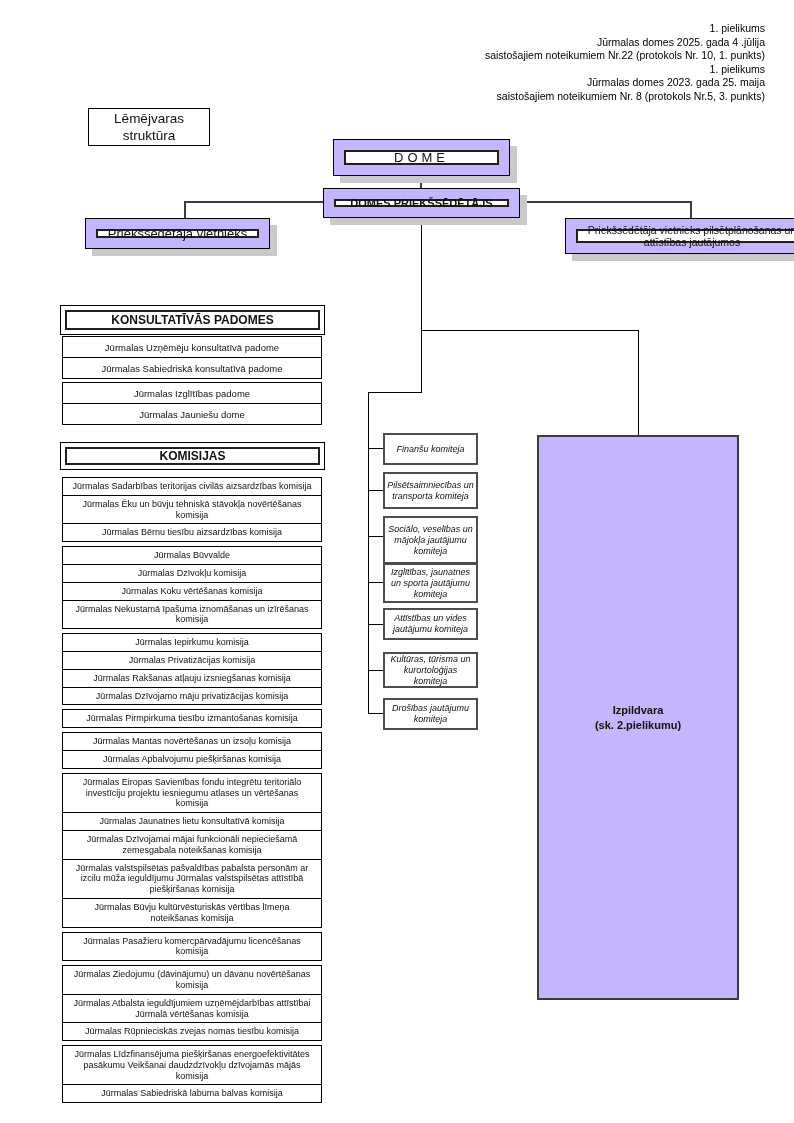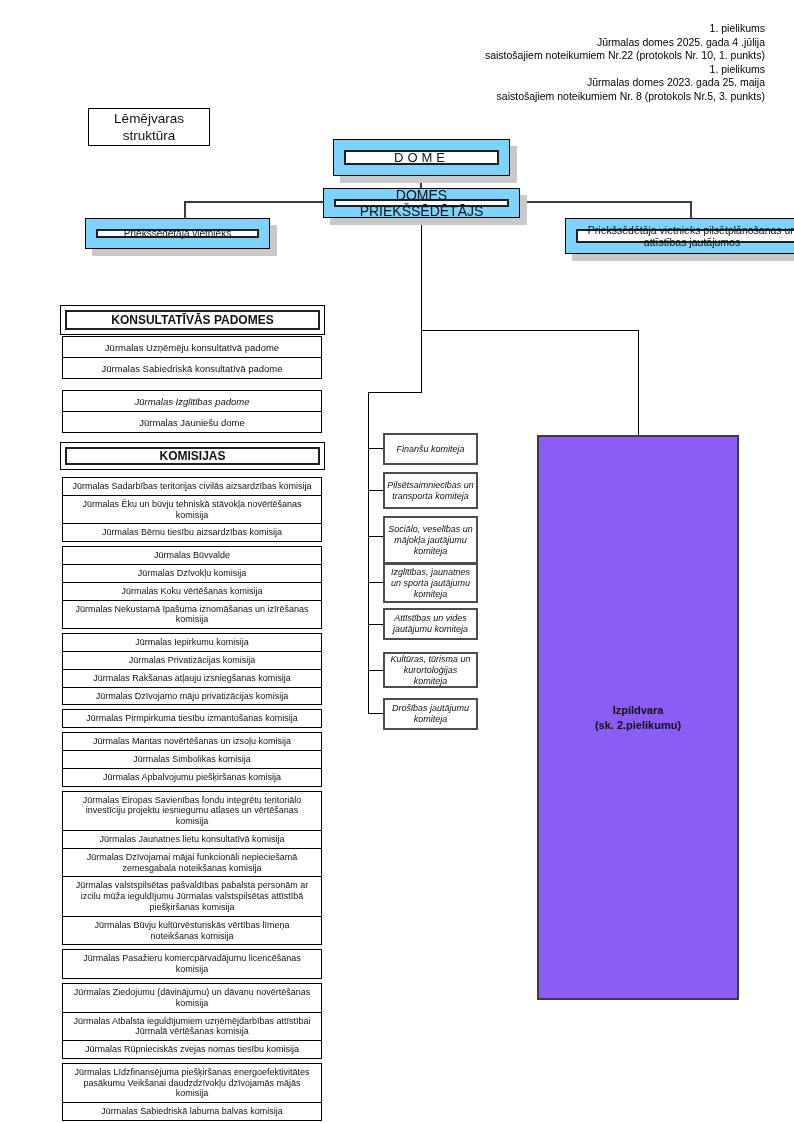--- a/index.html
+++ b/index.html
@@ -8,61 +8,61 @@
     font-family:"Liberation Sans",sans-serif;color:#111;overflow:hidden;
   }
   
   .annotation{position:absolute;top:22px;right:29px;width:420px;text-align:right;
     font-size:10.5px;line-height:13.5px;color:#000;}
   
   .title-box{position:absolute;left:88px;top:108px;width:122px;height:38px;
     border:1px solid #000;display:flex;align-items:center;justify-content:center;
     text-align:center;font-size:13.5px;line-height:17px;padding:2px;box-sizing:border-box;}
   
-  .dbox{position:absolute;background:#7dd3fc;border:1px solid #000;padding:10px;
+  .dbox{position:absolute;background:#c4b5fd;border:1px solid #000;padding:10px;
     box-sizing:border-box;box-shadow:7px 7px 0 #c9c9c9;}
   .dbox .inner{width:100%;height:100%;border:2px solid #1f1f1f;box-sizing:border-box;
     display:flex;align-items:center;justify-content:center;text-align:center;background:#fff;}
   .dome{left:333px;top:139px;width:177px;height:37px;}
   .dome .inner{font-size:13px;letter-spacing:4px;}
   .chairman{left:323px;top:188px;width:197px;height:30px;}
-  .chairman .inner{font-weight:normal;font-size:14px;}
+  .chairman .inner{font-weight:bold;font-size:11px;}
   .deputy-left{left:85px;top:218px;width:185px;height:31px;}
-  .deputy-left .inner{font-size:10px;}
+  .deputy-left .inner{font-size:13px;}
   .deputy-right{left:565px;top:218px;width:254px;height:36px;}
   .deputy-right .inner{font-size:10.5px;line-height:12.5px;padding:1px 4px;}
   
   .sec-header{position:absolute;border:1px solid #000;padding:4px;box-sizing:border-box;background:#fff;}
   .sec-header .inner{width:100%;height:100%;border:2px solid #1f1f1f;box-sizing:border-box;
     display:flex;align-items:center;justify-content:center;font-weight:bold;font-size:12px;}
   .adv-header{left:60px;top:305px;width:265px;height:30px;}
   .kom-header{left:60px;top:442px;width:265px;height:28px;}
   
   .adv-list{position:absolute;left:62px;top:337px;width:260px;}
   .adv-row{border:1px solid #000;margin-top:-1px;height:22px;display:flex;align-items:center;
     justify-content:center;text-align:center;font-size:9.5px;box-sizing:border-box;background:#fff;}
-  .adv-row.gap{margin-top:11px;font-style:italic;}
+  .adv-row.gap{margin-top:3px;}
   .com-list{position:absolute;left:62px;top:478px;width:260px;}
   .com-row{border:1px solid #000;margin-top:-1px;padding:3px 8px;display:flex;align-items:center;
     justify-content:center;text-align:center;font-size:9px;line-height:1.2;box-sizing:border-box;background:#fff;}
   .com-row.gap{margin-top:4px;}
   
   .cmt{position:absolute;left:383px;width:95px;border:2px solid #4d4d4d;background:#fff;
     box-sizing:border-box;display:flex;align-items:center;justify-content:center;
     text-align:center;font-size:9px;line-height:11px;padding:2px;font-style:italic;}
   .cmt0{top:433px;height:32px;}
   .cmt1{top:472px;height:37px;}
   .cmt2{top:516px;height:48px;}
   .cmt3{top:563px;height:40px;}
   .cmt4{top:608px;height:32px;}
   .cmt5{top:652px;height:36px;}
   .cmt6{top:698px;height:32px;}
   
   .executive{position:absolute;left:537px;top:435px;width:202px;height:565px;
-    background:#8b5cf6;border:2px solid #3c3c3c;box-sizing:border-box;
+    background:#c4b5fd;border:2px solid #3c3c3c;box-sizing:border-box;
     display:flex;flex-direction:column;align-items:center;justify-content:center;
     font-weight:bold;font-size:11px;line-height:15px;text-align:center;}
   
   .ln{position:absolute;background:#000;}
   .l-dome-chair{left:420px;top:176px;width:2px;height:12px;background:#3c3c3c;}
   .l-left-h{left:184px;top:201px;width:139px;height:2px;background:#3c3c3c;}
   .l-left-v{left:184px;top:201px;width:2px;height:17px;background:#3c3c3c;}
   .l-right-h{left:520px;top:201px;width:172px;height:2px;background:#3c3c3c;}
   .l-right-v{left:690px;top:201px;width:2px;height:17px;background:#3c3c3c;}
   .l-trunk{left:421px;top:217px;width:1px;height:175px;}
@@ -141,21 +141,20 @@
     <div class="com-row gap">Jūrmalas Būvvalde</div>
     <div class="com-row">Jūrmalas Dzīvokļu komisija</div>
     <div class="com-row">Jūrmalas Koku vērtēšanas komisija</div>
     <div class="com-row">Jūrmalas Nekustamā īpašuma iznomāšanas un izīrēšanas komisija</div>
     <div class="com-row gap">Jūrmalas Iepirkumu komisija</div>
     <div class="com-row">Jūrmalas Privatizācijas komisija</div>
     <div class="com-row">Jūrmalas Rakšanas atļauju izsniegšanas komisija</div>
     <div class="com-row">Jūrmalas Dzīvojamo māju privatizācijas komisija</div>
     <div class="com-row gap">Jūrmalas Pirmpirkuma tiesību izmantošanas komisija</div>
     <div class="com-row gap">Jūrmalas Mantas novērtēšanas un izsoļu komisija</div>
-    <div class="com-row">Jūrmalas Simbolikas komisija</div>
     <div class="com-row">Jūrmalas Apbalvojumu piešķiršanas komisija</div>
     <div class="com-row gap">Jūrmalas Eiropas Savienības fondu integrētu teritoriālo investīciju projektu iesniegumu atlases un vērtēšanas komisija</div>
     <div class="com-row">Jūrmalas Jaunatnes lietu konsultatīvā komisija</div>
     <div class="com-row">Jūrmalas Dzīvojamai mājai funkcionāli nepieciešamā zemesgabala noteikšanas komisija</div>
     <div class="com-row">Jūrmalas valstspilsētas pašvaldības pabalsta personām ar izcilu mūža ieguldījumu Jūrmalas valstspilsētas attīstībā piešķiršanas komisija</div>
     <div class="com-row">Jūrmalas Būvju kultūrvēsturiskās vērtības līmeņa noteikšanas komisija</div>
     <div class="com-row gap">Jūrmalas Pasažieru komercpārvadājumu licencēšanas komisija</div>
     <div class="com-row gap">Jūrmalas Ziedojumu (dāvinājumu) un dāvanu novērtēšanas komisija</div>
     <div class="com-row">Jūrmalas Atbalsta ieguldījumiem uzņēmējdarbības attīstībai Jūrmalā vērtēšanas komisija</div>
     <div class="com-row">Jūrmalas Rūpnieciskās zvejas nomas tiesību komisija</div>

